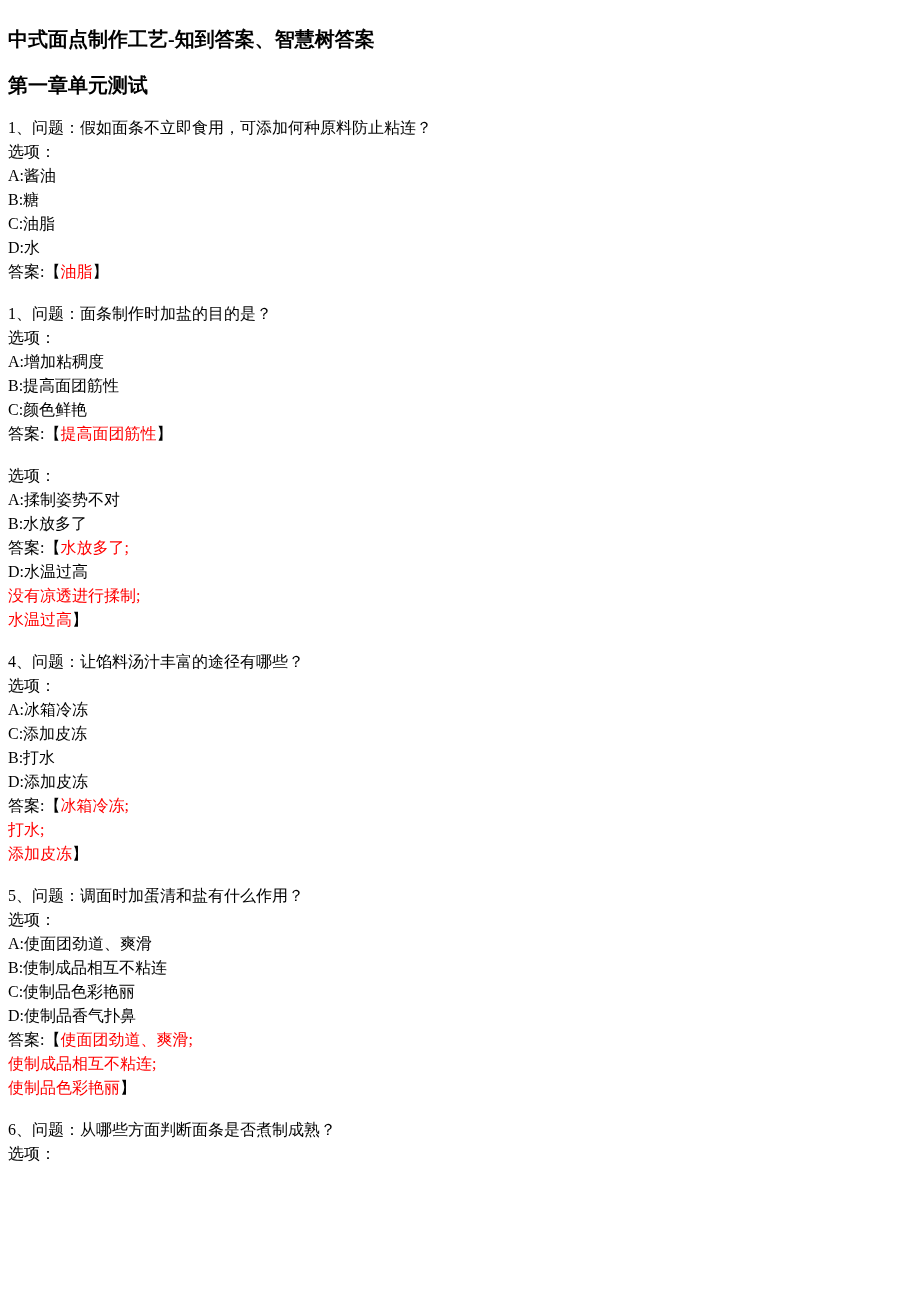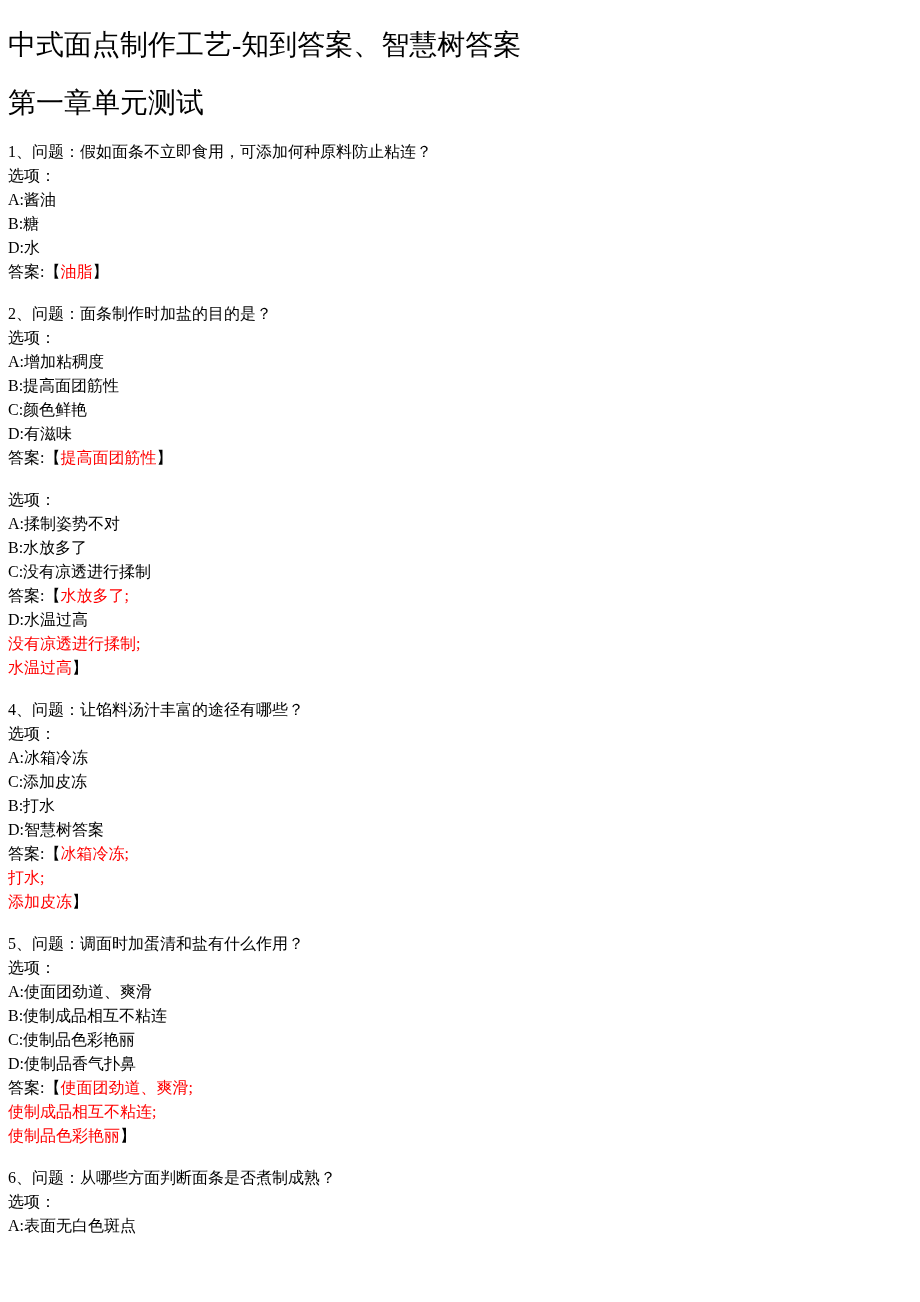--- a/index.html
+++ b/index.html
@@ -4,22 +4,22 @@
 <style>
   body {
     font-family: "SimSun", "宋体", serif;
     font-size: 16px;
     line-height: 1.5;
     margin: 8px;
     color: #000;
     background: #fff;
   }
   h2 {
-    font-size: 28px;
-    font-weight: normal;
+    font-size: 20px;
+    font-weight: bold;
     margin: 16px 0;
   }
   .question-block {
     margin-bottom: 18px;
   }
   .line {
     margin: 0;
   }
   .answer-red {
     color: #ff0000;
@@ -30,62 +30,60 @@
 
 <h2>中式面点制作工艺-知到答案、智慧树答案</h2>
 <h2>第一章单元测试</h2>
 
 <div id="questions-container">
     <div class="question-block">
       <p class="line">1、问题：假如面条不立即食用，可添加何种原料防止粘连？</p>
       <p class="line">选项：</p>
       <p class="line">A:酱油</p>
       <p class="line">B:糖</p>
+      <p class="line">C:油脂</p>
       <p class="line">D:水</p>
       <p class="line"><span>答案:【</span><span class="answer-red">油脂</span><span>】</span></p>
     </div>
     <div class="question-block">
-      <p class="line">2、问题：面条制作时加盐的目的是？</p>
+      <p class="line">1、问题：面条制作时加盐的目的是？</p>
       <p class="line">选项：</p>
       <p class="line">A:增加粘稠度</p>
       <p class="line">B:提高面团筋性</p>
       <p class="line">C:颜色鲜艳</p>
-      <p class="line">D:有滋味</p>
       <p class="line"><span>答案:【</span><span class="answer-red">提高面团筋性</span><span>】</span></p>
     </div>
     <div class="question-block">
       <p class="line">选项：</p>
       <p class="line">A:揉制姿势不对</p>
       <p class="line">B:水放多了</p>
-      <p class="line">C:没有凉透进行揉制</p>
       <p class="line"><span>答案:【</span><span class="answer-red">水放多了;</span></p>
       <p class="line">D:水温过高</p>
       <p class="line"><span class="answer-red">没有凉透进行揉制;</span></p>
       <p class="line"><span class="answer-red">水温过高</span><span>】</span></p>
     </div>
     <div class="question-block">
       <p class="line">4、问题：让馅料汤汁丰富的途径有哪些？</p>
       <p class="line">选项：</p>
       <p class="line">A:冰箱冷冻</p>
       <p class="line">C:添加皮冻</p>
       <p class="line">B:打水</p>
-      <p class="line">D:智慧树答案</p>
+      <p class="line">D:添加皮冻</p>
       <p class="line"><span>答案:【</span><span class="answer-red">冰箱冷冻;</span></p>
       <p class="line"><span class="answer-red">打水;</span></p>
       <p class="line"><span class="answer-red">添加皮冻</span><span>】</span></p>
     </div>
     <div class="question-block">
       <p class="line">5、问题：调面时加蛋清和盐有什么作用？</p>
       <p class="line">选项：</p>
       <p class="line">A:使面团劲道、爽滑</p>
       <p class="line">B:使制成品相互不粘连</p>
       <p class="line">C:使制品色彩艳丽</p>
       <p class="line">D:使制品香气扑鼻</p>
       <p class="line"><span>答案:【</span><span class="answer-red">使面团劲道、爽滑;</span></p>
       <p class="line"><span class="answer-red">使制成品相互不粘连;</span></p>
       <p class="line"><span class="answer-red">使制品色彩艳丽</span><span>】</span></p>
     </div>
     <div class="question-block">
       <p class="line">6、问题：从哪些方面判断面条是否煮制成熟？</p>
       <p class="line">选项：</p>
-      <p class="line">A:表面无白色斑点</p>
     </div>
   </div>
 
 </body></html>

